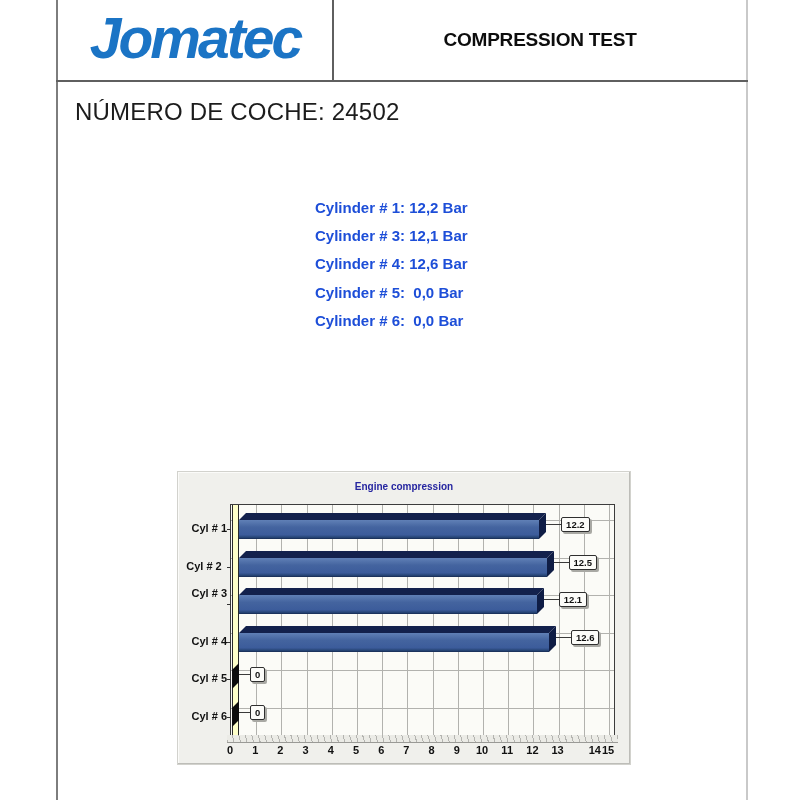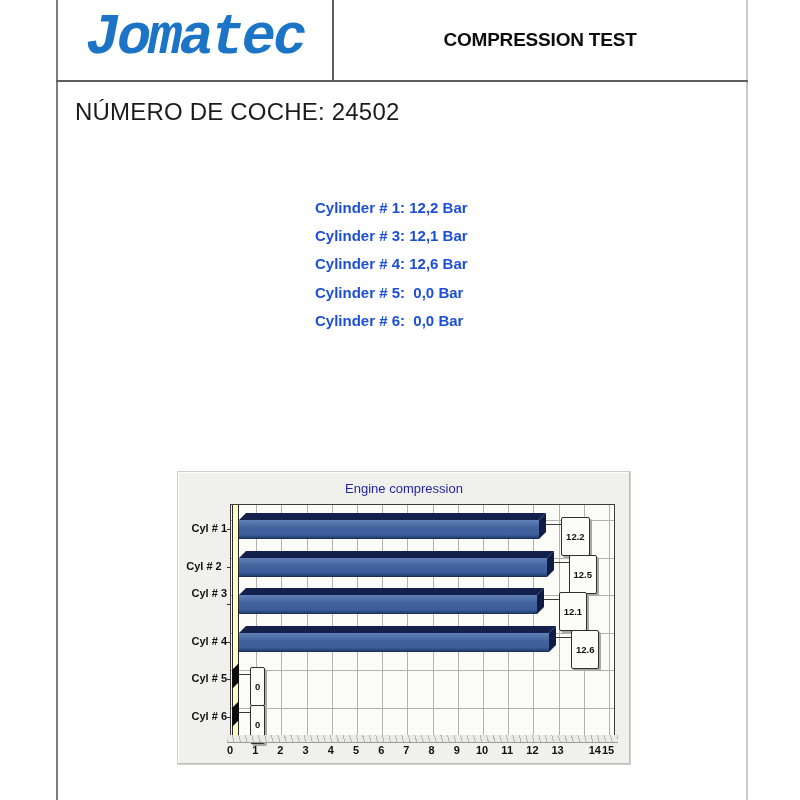--- a/index.html
+++ b/index.html
@@ -6,42 +6,42 @@
   body{width:800px;height:800px;font-family:"Liberation Sans",sans-serif;}
   .page{position:relative;width:800px;height:800px;background:#ffffff;overflow:hidden;}
 
   
   .v-border-left{position:absolute;left:56px;top:0;width:2px;height:800px;background:#7d7d7d;}
   .v-border-right{position:absolute;left:746px;top:0;width:2px;height:800px;background:#c9c9c9;}
   .header-divider{position:absolute;left:56px;top:80px;width:692px;height:2px;background:#5f5f5f;}
   .logo-divider{position:absolute;left:332px;top:0;width:2px;height:82px;background:#5f5f5f;}
 
   .logo-box{position:absolute;left:58px;top:0;width:274px;height:80px;display:flex;align-items:center;justify-content:center;}
-  .logo{font-family:Liberation Mono, monospace;font-style:italic;font-weight:bold;font-size:57px;color:#1b74c5;letter-spacing:-3px;line-height:1;transform:translateY(-2px);}
+  .logo{font-family:Liberation Sans, sans-serif;font-style:italic;font-weight:bold;font-size:57px;color:#1b74c5;letter-spacing:-3px;line-height:1;transform:translateY(-2px);}
   .header-title-box{position:absolute;left:334px;top:0;width:412px;height:80px;display:flex;align-items:center;justify-content:center;}
   .header-title{font-weight:bold;font-size:19px;color:#0d0d0d;letter-spacing:-0.2px;}
 
   .car-number{position:absolute;left:75px;top:98px;font-size:24px;color:#1c1c1c;letter-spacing:0.2px;}
 
   .readings{position:absolute;left:315px;top:194px;}
   .reading{white-space:pre;font-weight:bold;font-size:15px;line-height:28.2px;color:#1d4ed8;}
 
   
   .chart-panel{position:absolute;left:177px;top:471px;width:452px;height:292px;background:#f0f0ec;border:1px solid #d2d2cd;box-shadow:inset -1px -1px 0 #bdbdb8, inset 1px 1px 0 #fbfbf9;}
-  .chart-title{position:absolute;left:0;top:9px;width:100%;text-align:center;font-weight:normal;font-size:13px;color:#2626a0;}
+  .chart-title{position:absolute;left:0;top:9px;width:100%;text-align:center;font-weight:bold;font-size:10px;color:#2626a0;}
   .plot{position:absolute;left:52px;top:32px;width:383px;height:230px;background:#fbfbf7;border:1px solid #3c3c3c;overflow:visible;}
   .gv{position:absolute;top:0;width:1px;height:100%;background:#b2b2ae;}
   .gh{position:absolute;left:0;width:100%;height:1px;background:#b2b2ae;}
   .wall{position:absolute;top:0;height:100%;background:#feffc9;border-left:1px solid #2a2a2a;border-right:1px solid #2a2a2a;box-sizing:border-box;}
   .bar-face{position:absolute;background:linear-gradient(180deg,#6080b6 0%,#44649f 38%,#3c5c9b 78%,#22406e 94%,#16284f 100%);}
   .bar-bevel{position:absolute;left:0;top:-7px;width:100%;height:7px;background:#13214c;transform:skewX(-45deg);transform-origin:0 100%;}
   .bar-cap{position:absolute;right:-7px;top:0;width:7px;height:100%;background:#0f1d45;transform:skewY(-45deg);transform-origin:0 0;}
   .zero-mark{position:absolute;background:#0c0c0c;transform:skewY(-45deg);transform-origin:0 0;}
   .connector{position:absolute;height:1px;background:#3a3a3a;}
-  .value-box{position:absolute;height:13px;line-height:13px;padding:12px 4px;background:#fcfcf9;border:1px solid #2f2f2f;border-radius:2px;box-shadow:2px 2px 0 #a9a9a4;font-weight:bold;font-size:9.5px;color:#111;}
+  .value-box{position:absolute;height:13px;line-height:13px;padding:0 4px;background:#fcfcf9;border:1px solid #2f2f2f;border-radius:2px;box-shadow:2px 2px 0 #a9a9a4;font-weight:bold;font-size:9.5px;color:#111;}
   .cat-label{position:absolute;width:46px;text-align:right;font-weight:bold;font-size:11px;color:#111;}
   .cat-tick{position:absolute;width:4px;height:1px;background:#333;}
   .floor{position:absolute;left:-4px;top:230px;width:391px;height:7px;background:repeating-linear-gradient(75deg,#b4b4b0 0 1px,#ebebe6 1px 6.3px);border-bottom:1px solid #9a9a96;}
   .x-tick-label{position:absolute;top:239px;transform:translateX(-50%);font-weight:bold;font-size:11px;color:#111;}
 </style>
 </head>
 <body>
 
 <div class="page">
 

